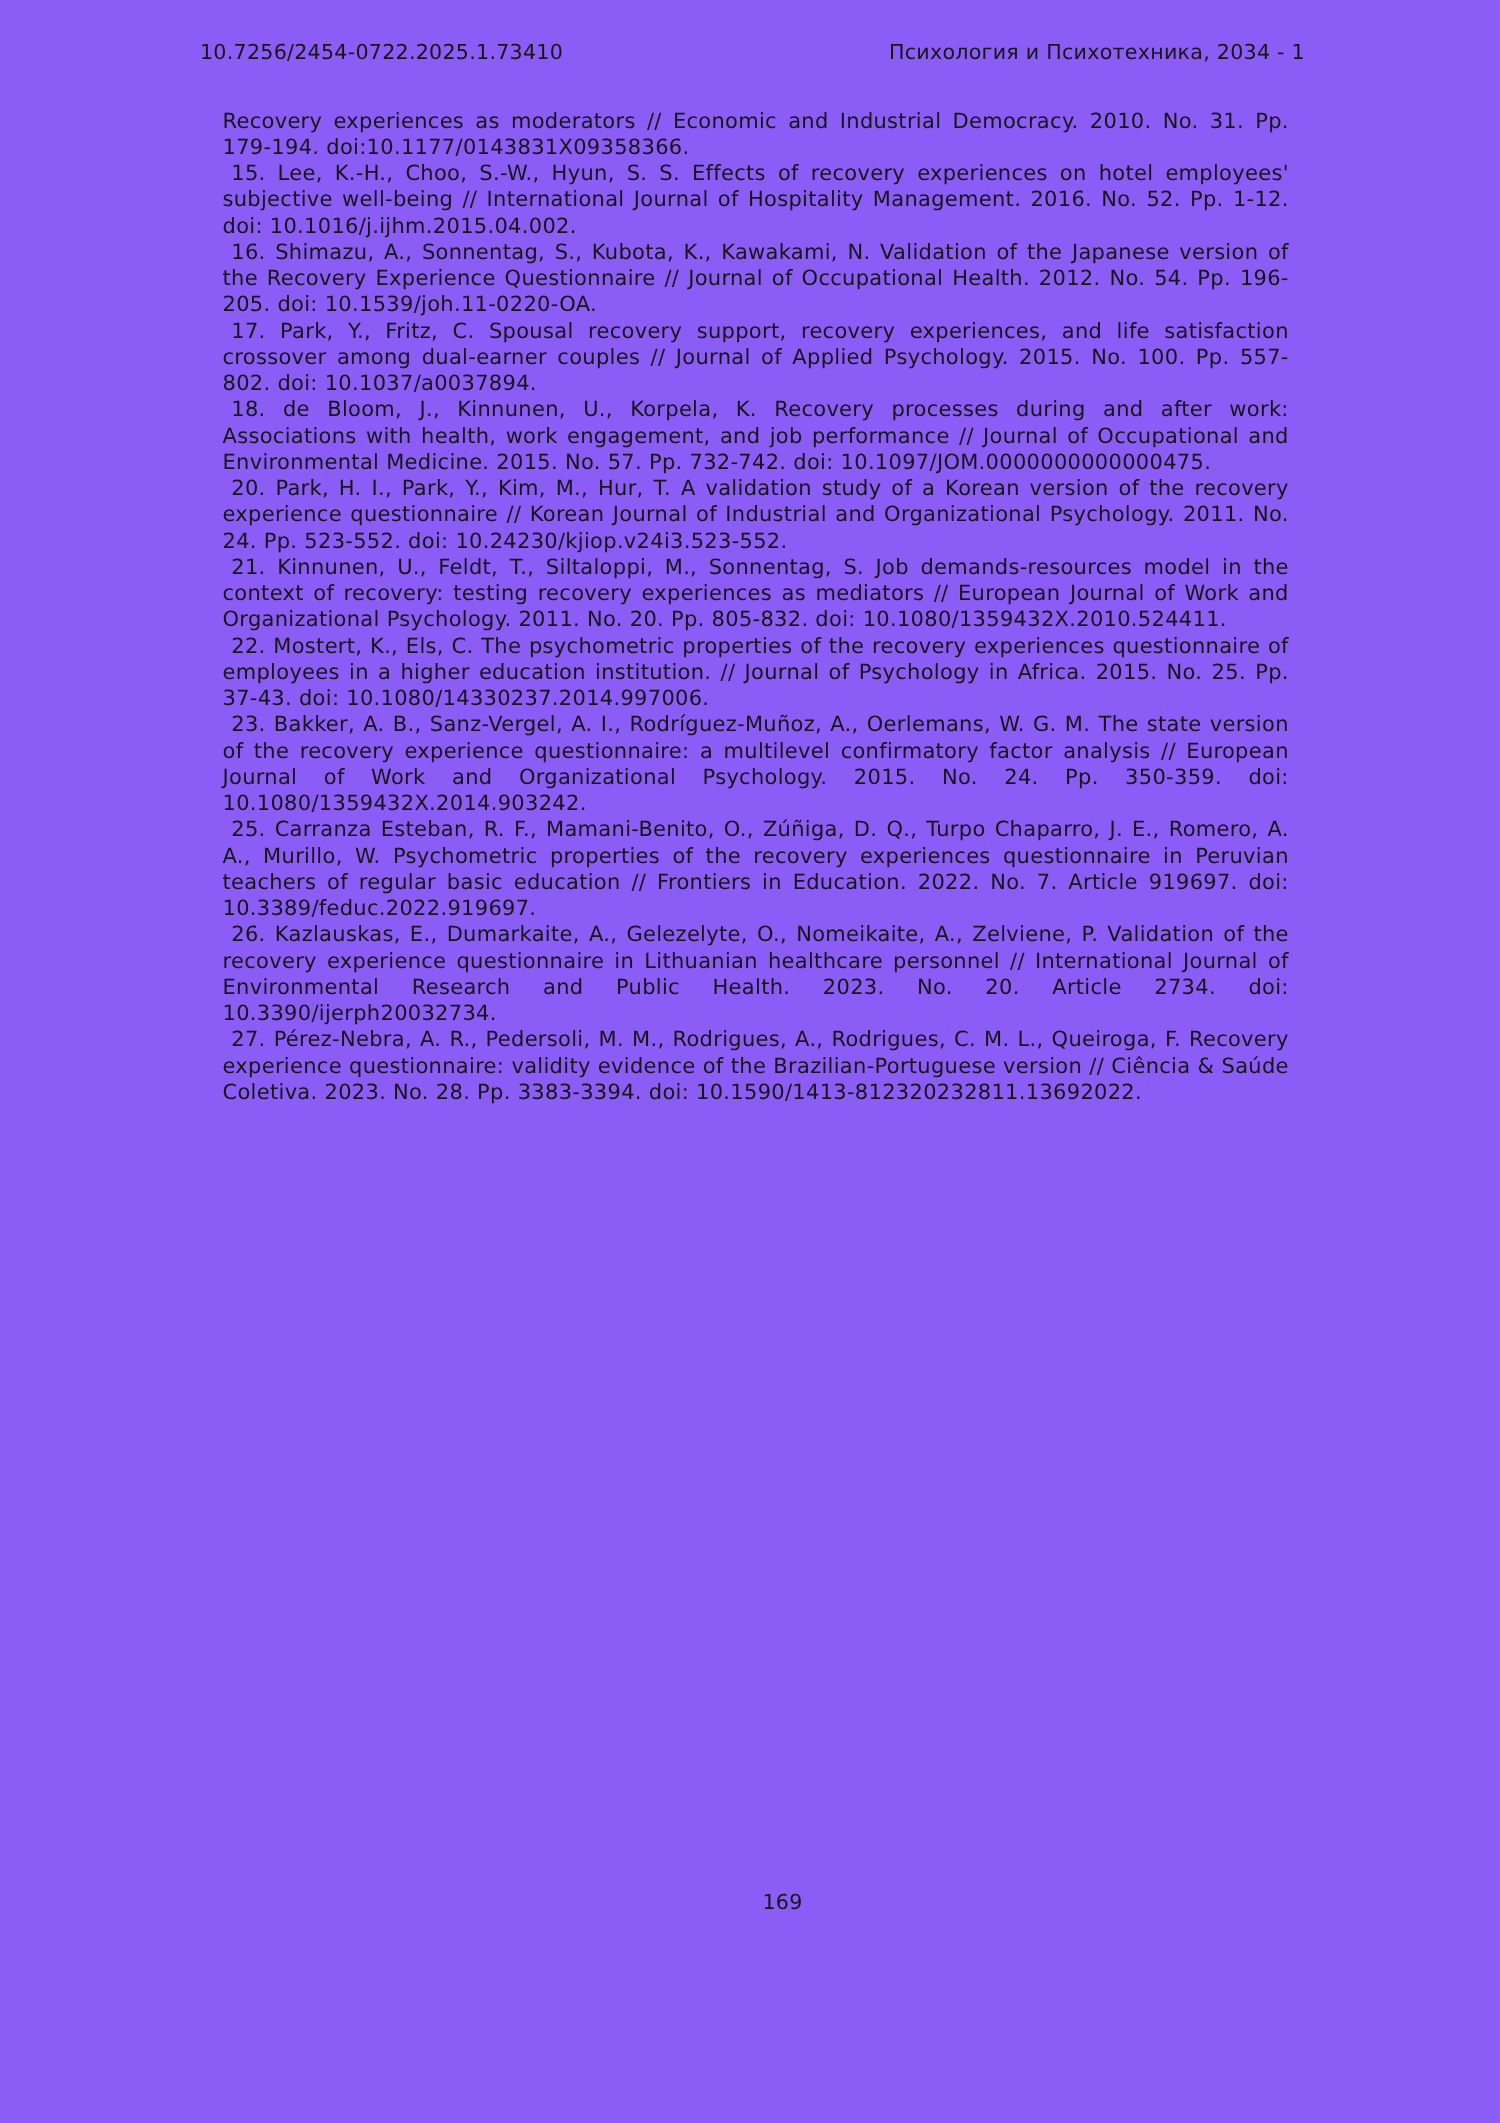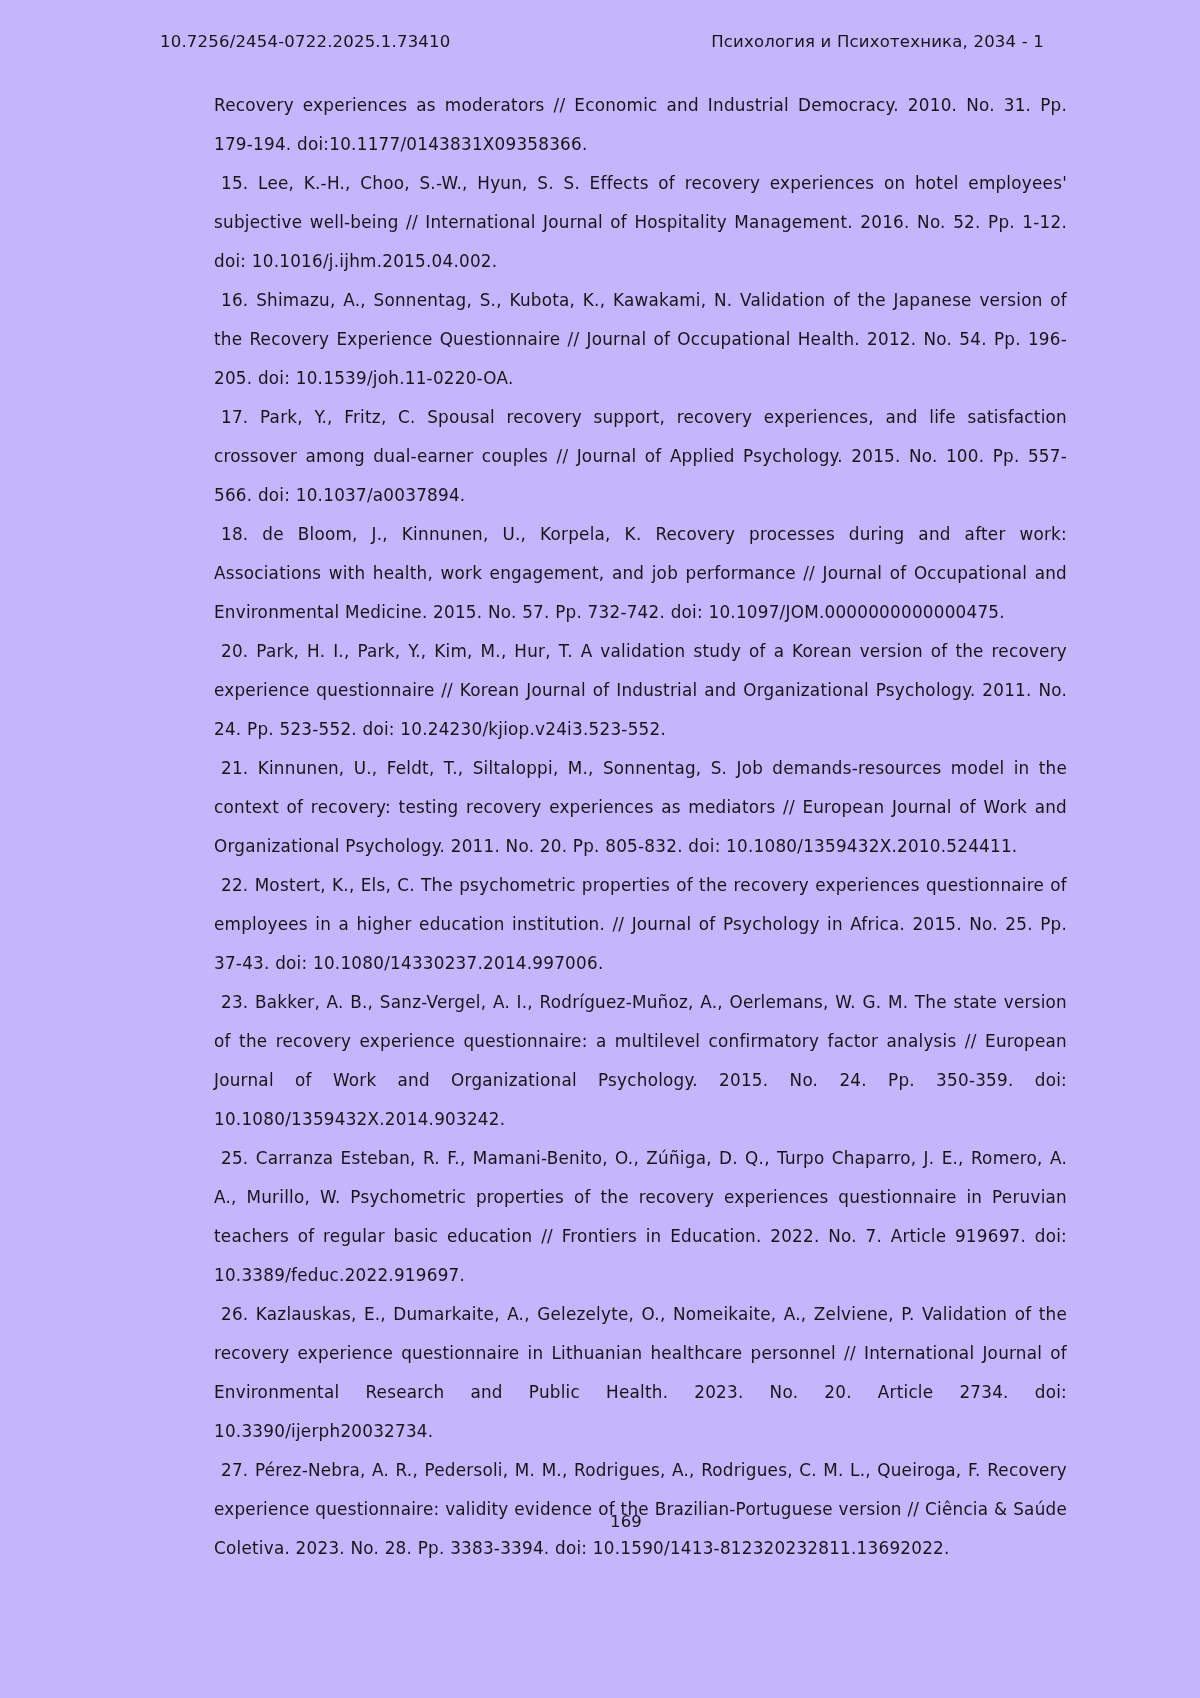--- a/index.html
+++ b/index.html
@@ -4,21 +4,21 @@
 <style>
   html, body {
     margin: 0;
     padding: 0;
     background: #ffffff;
   }
   .page {
     position: relative;
     width: 1200px;
     height: 1698px;
-    background: #c4b5fd;
+    background: #8b5cf6;
     font-family: "DejaVu Sans", "Liberation Sans", sans-serif;
     color: #161616;
     overflow: hidden;
   }
   .page-header {
     position: absolute;
     top: 32px;
     left: 160px;
     right: 156px;
     display: flex;
@@ -27,24 +27,23 @@
     font-size: 16.5px;
     letter-spacing: 0.2px;
     white-space: nowrap;
   }
   .content {
     position: absolute;
     top: 86px;
     left: 178px;
     width: 853px;
     font-size: 16.8px;
-    line-height: 39px;
+    line-height: 21px;
     letter-spacing: 0.25px;
     text-align: justify;
-    margin-left: 36px;
   }
   .content p.ref {
     margin: 0;
     padding: 0;
     text-indent: 7px;
   }
   .content p.ref:first-of-type {
     text-indent: 0;
   }
   .page-footer {
@@ -70,21 +69,21 @@
 
   <main class="content">
 
       <p class="ref">Recovery experiences as moderators // Economic and Industrial Democracy. 2010. No. 31. Pp. 179-194. doi:10.1177/0143831X09358366.</p>
 
 
       <p class="ref">15. Lee, K.-H., Choo, S.-W., Hyun, S. S. Effects of recovery experiences on hotel employees' subjective well-being // International Journal of Hospitality Management. 2016. No. 52. Pp. 1-12. doi: 10.1016/j.ijhm.2015.04.002.</p>
 
       <p class="ref">16. Shimazu, A., Sonnentag, S., Kubota, K., Kawakami, N. Validation of the Japanese version of the Recovery Experience Questionnaire // Journal of Occupational Health. 2012. No. 54. Pp. 196-205. doi: 10.1539/joh.11-0220-OA.</p>
 
-      <p class="ref">17. Park, Y., Fritz, C. Spousal recovery support, recovery experiences, and life satisfaction crossover among dual-earner couples // Journal of Applied Psychology. 2015. No. 100. Pp. 557-566. doi: 10.1037/a0037894.</p>
+      <p class="ref">17. Park, Y., Fritz, C. Spousal recovery support, recovery experiences, and life satisfaction crossover among dual-earner couples // Journal of Applied Psychology. 2015. No. 100. Pp. 557-802. doi: 10.1037/a0037894.</p>
 
       <p class="ref">18. de Bloom, J., Kinnunen, U., Korpela, K. Recovery processes during and after work: Associations with health, work engagement, and job performance // Journal of Occupational and Environmental Medicine. 2015. No. 57. Pp. 732-742. doi: 10.1097/JOM.0000000000000475.</p>
 
 
       <p class="ref">20. Park, H. I., Park, Y., Kim, M., Hur, T. A validation study of a Korean version of the recovery experience questionnaire // Korean Journal of Industrial and Organizational Psychology. 2011. No. 24. Pp. 523-552. doi: 10.24230/kjiop.v24i3.523-552.</p>
 
       <p class="ref">21. Kinnunen, U., Feldt, T., Siltaloppi, M., Sonnentag, S. Job demands-resources model in the context of recovery: testing recovery experiences as mediators // European Journal of Work and Organizational Psychology. 2011. No. 20. Pp. 805-832. doi: 10.1080/1359432X.2010.524411.</p>
 
       <p class="ref">22. Mostert, K., Els, C. The psychometric properties of the recovery experiences questionnaire of employees in a higher education institution. // Journal of Psychology in Africa. 2015. No. 25. Pp. 37-43. doi: 10.1080/14330237.2014.997006.</p>
 

